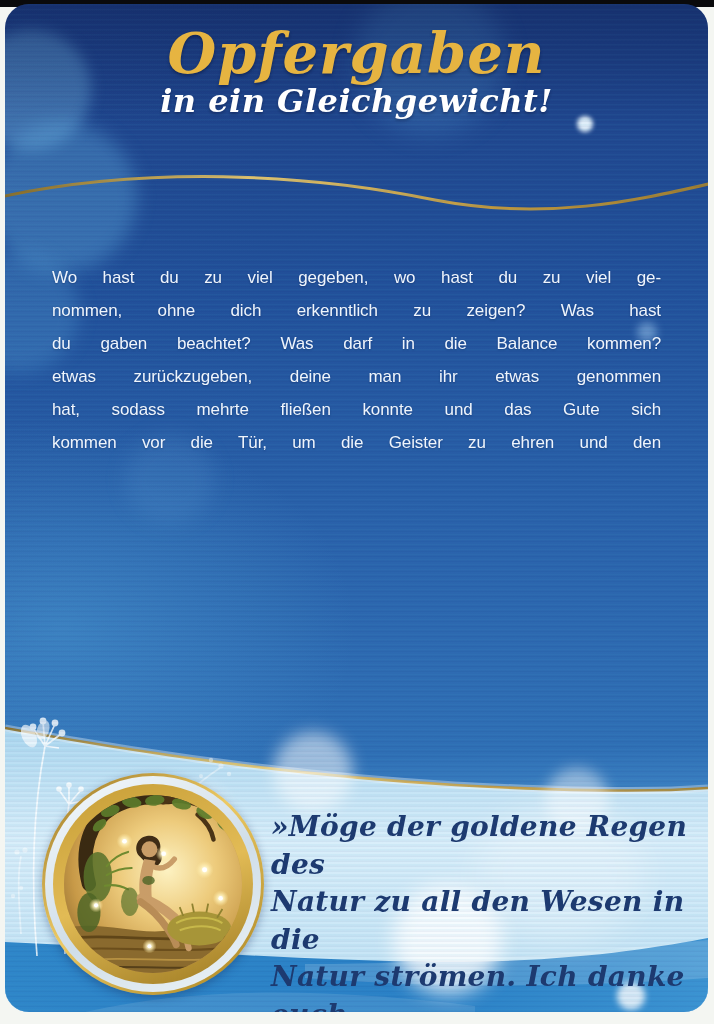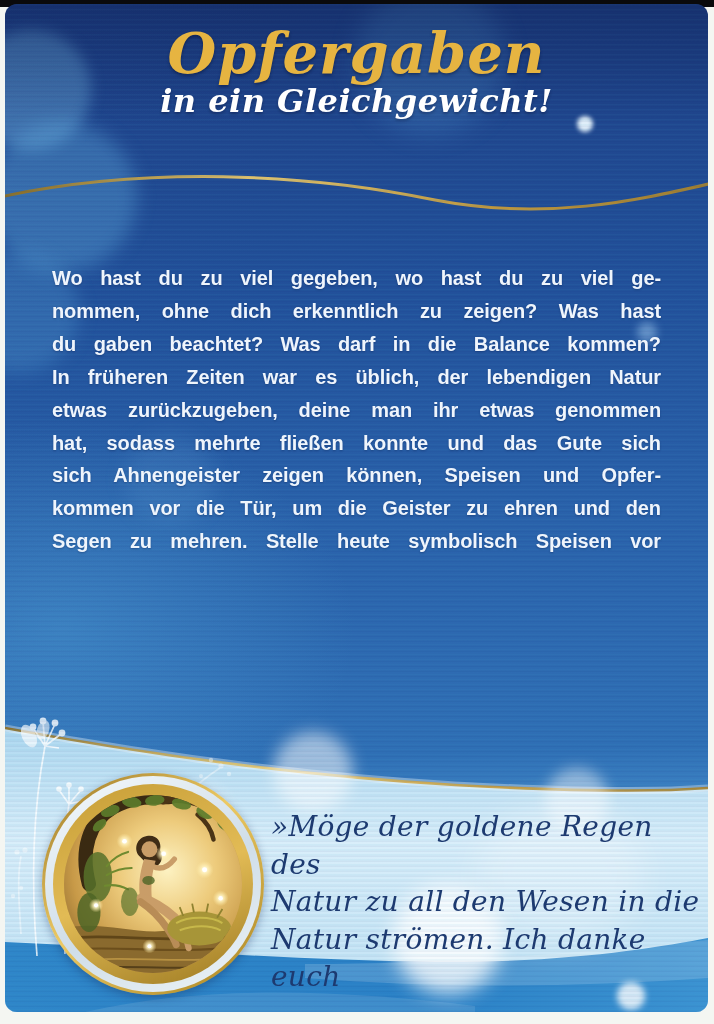--- a/index.html
+++ b/index.html
@@ -1,20 +1,20 @@
 <!DOCTYPE html>
 <html style="--title-gold: #E6B441; --subtitle-white: #FFFFFF; --body-text: #EFF5FC; --quote-navy: #1D3A70; --gold-line: #D2A342; --bg-top: #1E4088; --bg-mid: #2458A0; --bg-lower: #2E6BB0; --light-section-1: #AED8F0; --light-section-2: #D9EEFA; --bottom-wave: #2F86C9; --ring-gold: #C49A33; --ring-silver: #E9F0F5;"><head>
 <meta charset="utf-8">
 <style>
   html,body{margin:0;padding:0;}
   .page{position:relative;width:714px;height:1024px;background:#f4f6f2;overflow:hidden;
         font-family:"Liberation Sans",sans-serif;}
   .top-strip{position:absolute;left:0;top:0;width:714px;height:7px;background:#0a0a0c;}
 
-  .card{position:absolute;left:5px;top:4px;width:703px;height:1008px;border-radius:12px;overflow:hidden;
+  .card{position:absolute;left:5px;top:4px;width:703px;height:1008px;border-radius:24px;overflow:hidden;
         background:
           radial-gradient(420px 300px at 8% 62%, rgba(80,160,215,.45), rgba(80,160,215,0) 70%),
           linear-gradient(178deg,#1d3d84 0%,#20478f 14%,#22519b 30%,#2a62ab 52%,#2e6bb2 66%,#2f6fb5 74%,#3f85c6 80%,#3f85c6 100%);}
 
   
   .bk{position:absolute;border-radius:50%;}
   .bk1{left:-34px;top:26px;width:120px;height:120px;background:rgba(125,195,235,.35);filter:blur(7px);}
   .bk2{left:-18px;top:118px;width:150px;height:150px;background:rgba(105,185,230,.32);filter:blur(9px);}
   .bk3{left:-46px;top:248px;width:120px;height:120px;background:rgba(95,175,225,.26);filter:blur(9px);}
   .bk4{left:350px;top:-20px;width:150px;height:150px;background:rgba(90,165,220,.22);filter:blur(12px);}
@@ -38,35 +38,35 @@
   .top-vignette{position:absolute;left:0;top:0;width:703px;height:120px;
      background:linear-gradient(180deg, rgba(8,18,58,.30), rgba(8,18,58,0));pointer-events:none;}
 
   .header{position:absolute;left:0;top:18px;width:703px;text-align:center;}
   .title{font-family:"DejaVu Serif",serif;font-style:italic;font-weight:700;font-size:56px;line-height:62px;
          color:var(--title-gold,#E6B441);letter-spacing:1px;text-shadow:0 2px 3px rgba(0,0,25,.35);}
   .subtitle{font-family:"DejaVu Serif",serif;font-style:italic;font-weight:700;font-size:32px;line-height:35px;
          color:var(--subtitle-white,#fff);letter-spacing:.5px;text-shadow:0 2px 3px rgba(0,0,25,.3);}
 
   .body-text{position:absolute;left:47px;top:258px;width:609px;}
-  .bline{font-size:20px;line-height:32.9px;font-weight:700;color:var(--body-text,#EFF5FC);
+  .bline{font-size:17px;line-height:32.9px;font-weight:400;color:var(--body-text,#EFF5FC);
          letter-spacing:-.1px;text-align:justify;text-align-last:justify;white-space:normal;
          text-shadow:0 1px 2px rgba(0,15,60,.3);}
 
   
   .vg-outer{position:absolute;left:37px;top:769px;width:222px;height:222px;border-radius:50%;
             background:linear-gradient(140deg,#8f6d1f,#e7c express 50%,#a8821f);
             background:linear-gradient(140deg,#9a7524,#ecc964 45%,#a8821f);
             box-shadow:0 3px 10px rgba(20,40,90,.35);}
   .vg-silver{position:absolute;inset:3px;border-radius:50%;background:linear-gradient(150deg,#f6fafc,#cfdde8 55%,#eef5f8);}
   .vg-gold2{position:absolute;inset:8px;border-radius:50%;background:linear-gradient(160deg,#c69d36,#e2bb55 50%,#9d7a22);}
   .vg-img{position:absolute;inset:11px;border-radius:50%;overflow:hidden;background:#caa24e;}
 
   .quote{position:absolute;left:266px;top:804px;width:430px;}
-  .qline{font-family:"DejaVu Serif",serif;font-style:italic;font-weight:400;font-size:28px;line-height:37.5px;
+  .qline{font-family:"DejaVu Serif",serif;font-style:italic;font-weight:700;font-size:28px;line-height:37.5px;
          color:var(--quote-navy,#1D3A70);letter-spacing:.3px;}
 </style>
 </head>
 <body>
 
 <div class="page">
   <div class="top-strip"></div>
 
   <div class="card">
 
@@ -157,26 +157,23 @@
 
     <div class="header">
       <div class="title">Opfergaben</div>
       <div class="subtitle">in ein Gleichgewicht!</div>
     </div>
 
     <div class="body-text">
         <div class="bline">Wo hast du zu viel gegeben, wo hast du zu viel ge-</div>
         <div class="bline">nommen, ohne dich erkenntlich zu zeigen? Was hast</div>
         <div class="bline">du gaben beachtet? Was darf in die Balance kommen?</div>
-        <div class="bline">In früheren Zeiten war es üblich, der lebendigen Natur</div>
         <div class="bline">etwas zurückzugeben, deine man ihr etwas genommen</div>
         <div class="bline">hat, sodass mehrte fließen konnte und das Gute sich</div>
-        <div class="bline">sich Ahnengeister zeigen können, Speisen und Opfer-</div>
         <div class="bline">kommen vor die Tür, um die Geister zu ehren und den</div>
-        <div class="bline">Segen zu mehren. Stelle heute symbolisch Speisen vor</div>
       </div>
 
     <div class="vg-outer">
       <div class="vg-silver">
         <div class="vg-gold2">
           <div class="vg-img">
             <svg viewBox="0 0 200 200" width="100%" height="100%">
               <defs>
                 <radialGradient id="gGlow" cx="0.58" cy="0.42" r="0.78">
                   <stop offset="0" stop-color="#fdf2c2"></stop>

